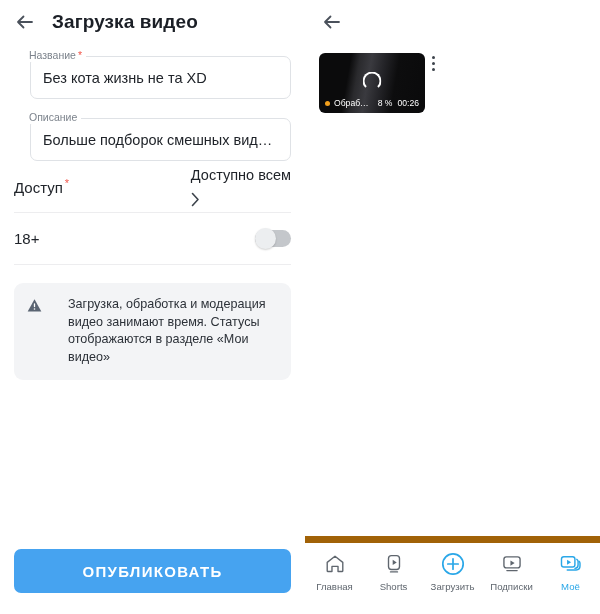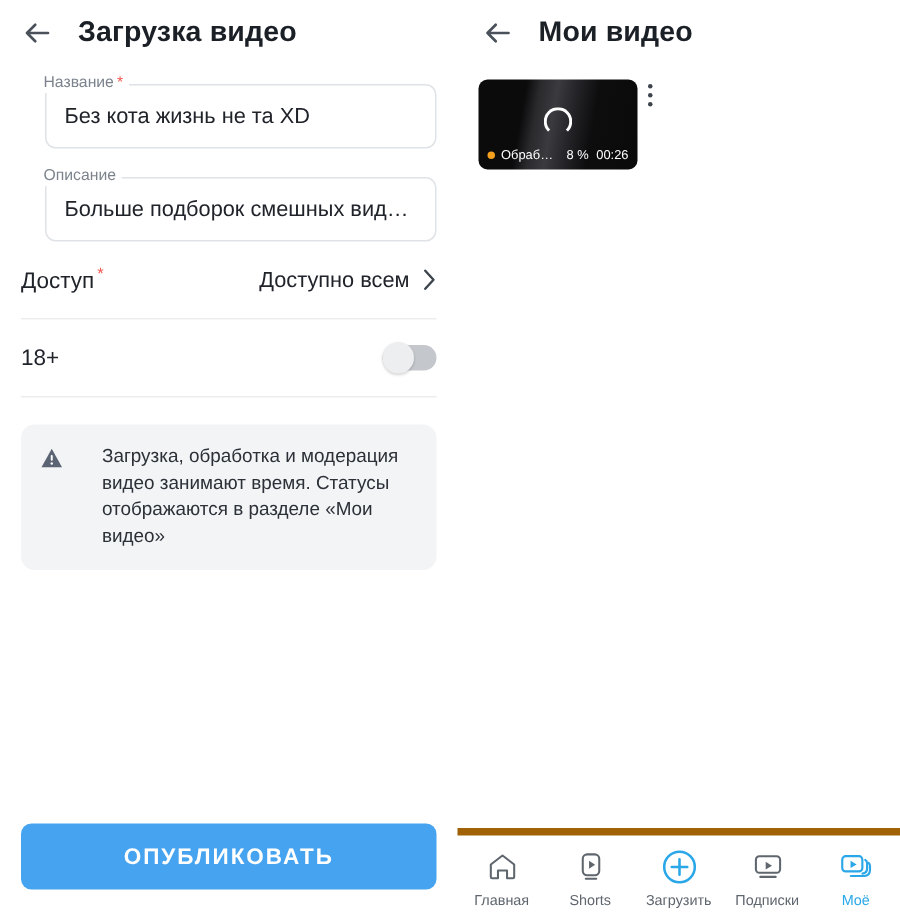--- a/index.html
+++ b/index.html
@@ -38,21 +38,21 @@
     overflow: hidden; text-overflow: ellipsis; width: 100%;
   }
 
   .row {
     margin: 0 14px; height: 52px; display: flex; align-items: center;
     justify-content: space-between; border-bottom: 1px solid #ededef;
   }
   .row:first-of-type { margin-top: 10px; }
   .row-label { font-size: 15px; color: #20242a; }
   .row-label .req { font-size: 11px; vertical-align: super; }
-  .row-right { display: flex; align-items: center; gap: 9px; }
+  .row-right { display: flex; align-items: flex-start; gap: 9px; flex-direction: column; }
   .row-value { font-size: 14.5px; color: #20242a; }
   .chev { width: 9px; height: 15px; }
 
   .row-toggle { border-bottom: 1px solid #ededef; }
   .toggle {
     width: 36px; height: 17px; border-radius: 9px; background: #c4c7cb;
     position: relative; flex: 0 0 auto;
   }
   .toggle .knob {
     position: absolute; left: 0px; top: -2px; width: 21px; height: 21px;
@@ -110,22 +110,22 @@
     font-size: 13.6px; color: #20242a; white-space: nowrap;
     overflow: hidden; text-overflow: ellipsis;
   }
   .vid-sub { font-size: 8.5px; color: #6d747c; margin-top: 4px; letter-spacing: .5px; }
   .kebab { width: 16px; flex: 0 0 auto; padding-top: 3px; display: flex;
            flex-direction: column; align-items: center; gap: 3px; }
   .kebab i { width: 3px; height: 3px; border-radius: 50%; background: #3d444c; display: block; }
 
   
   .bottom-nav {
-    position: absolute; left: 0; right: 0; bottom: 0; height: 62px;
-    border-top: 5px solid #a16207; background: #fff;
+    position: absolute; left: 0; right: 0; bottom: 0; height: 78px;
+    border-top: 7px solid #a16207; background: #fff;
     display: flex; align-items: flex-start; justify-content: space-around;
     padding-top: 9px;
   }
   .nav-item {
     display: flex; flex-direction: column; align-items: center;
     gap: 6px; width: 58px; cursor: pointer;
   }
   .nav-label { font-size: 9.6px; color: #5f666e; }
   .nav-item.active .nav-label { color: #2aa7e8; }
   .nav-ico { height: 23px; display: flex; align-items: center; justify-content: center; }
@@ -197,21 +197,20 @@
 </div>
 
 <div class="screen" id="right-panel">
 
   <div class="appbar appbar-r">
     <span class="back-icon">
       <svg viewBox="0 0 22 22" width="22" height="22" fill="none" stroke="#4a515b" stroke-width="1.8" stroke-linecap="round" stroke-linejoin="round">
         <path d="M18 11H4M9.5 5.5L4 11l5.5 5.5"></path>
       </svg>
     </span>
-    <span class="appbar-title">Мои видео</span>
   </div>
 
   <div class="video-item">
     <div class="thumb">
       <span class="spinner"></span>
       <span class="thumb-status">
         <span class="dot-orange"></span>
         <span class="st-name">Обработ…</span>
         <span class="st-pct">8 %</span>
         <span class="st-dur">00:26</span>

